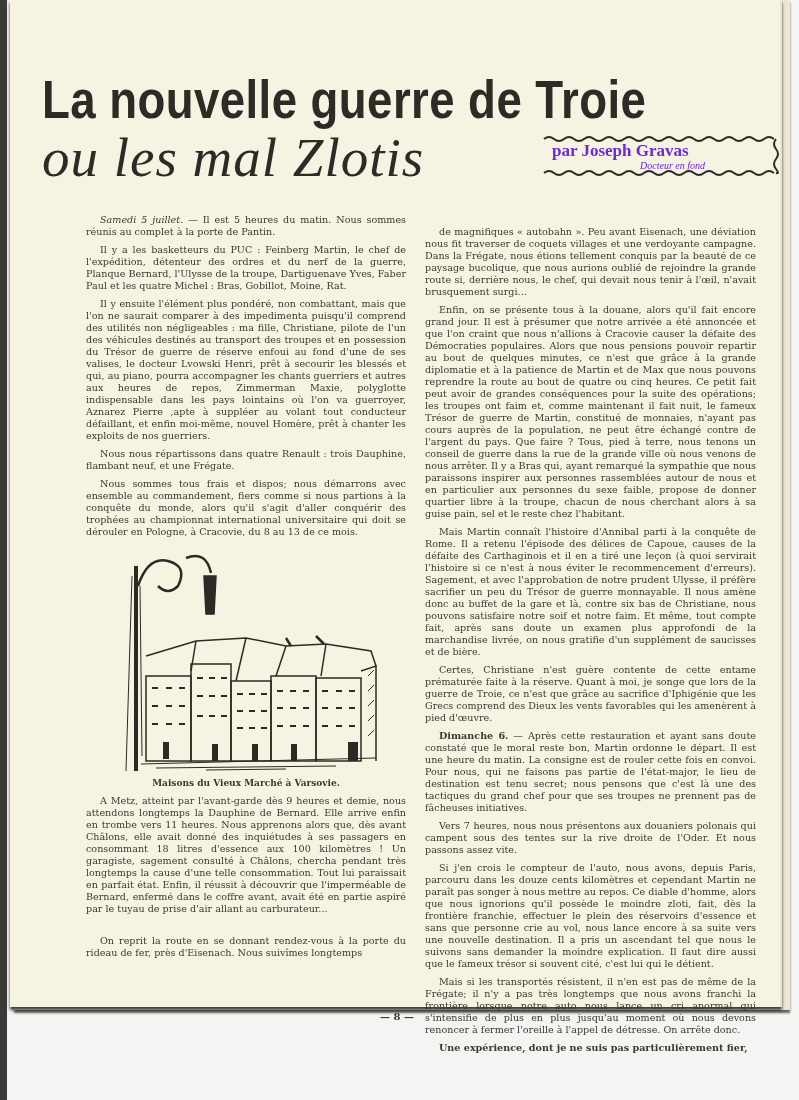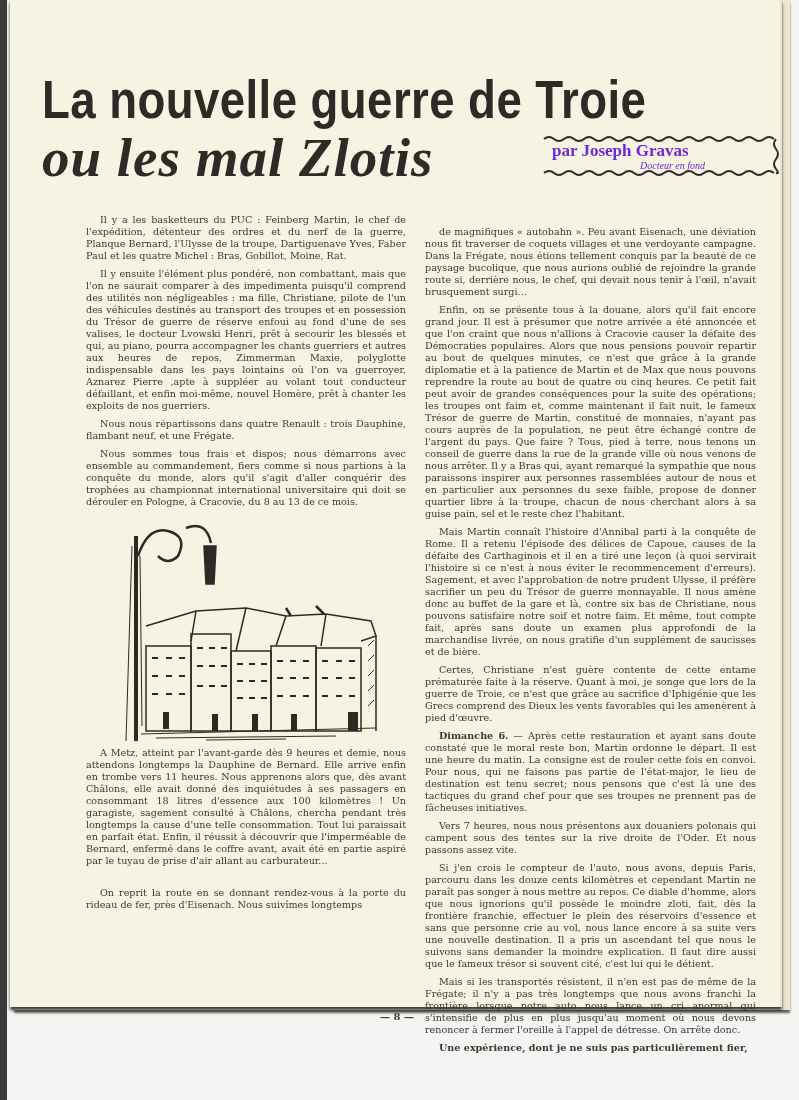--- a/index.html
+++ b/index.html
@@ -21,21 +21,21 @@
     box-shadow: 0 3px 2px rgba(0,0,0,0.6);
   }
   .title1 {
     position:absolute; left:42px; top:70px; width:735px;
     font-family:"Liberation Sans", sans-serif; font-weight:bold;
     font-size:53px; line-height:60px; color:#2e2b27; letter-spacing:0.5px;
     transform:scaleX(0.86); transform-origin:left top; white-space:nowrap;
   }
   .title2 {
     position:absolute; left:42px; top:128px;
-    font-family:"Liberation Serif", serif; font-weight:bold; font-style:italic;
+    font-family:"Liberation Serif", serif; font-weight:normal; font-style:italic;
     font-size:55px; line-height:60px; color:#2e2b27; white-space:nowrap;
     letter-spacing:1px;
   }
   .byline {
     position:absolute; left:540px; top:135px; width:240px; height:40px;
     font-family:"Liberation Serif", serif; color:#6d28d9;
   }
   .byline svg { position:absolute; left:0; top:0; }
   .byline .by { position:absolute; left:12px; top:6px; font-weight:bold; font-size:17px; white-space:nowrap; }
   .byline .deg { position:absolute; left:100px; top:25px; font-style:italic; font-size:10px; white-space:nowrap; }
@@ -72,20 +72,21 @@
   <svg width="240" height="42">
     <path d="M4 4 q5 -4 10 0 t10 0 t10 0 t10 0 t10 0 t10 0 t10 0 t10 0 t10 0 t10 0 t10 0 t10 0 t10 0 t10 0 t10 0 t10 0 t10 0 t10 0 t10 0 t10 0 t10 0 t10 0 t10 0" stroke="#2e2b27" stroke-width="2" fill="none"></path>
     <path d="M4 38 q5 -4 10 0 t10 0 t10 0 t10 0 t10 0 t10 0 t10 0 t10 0 t10 0 t10 0 t10 0 t10 0 t10 0 t10 0 t10 0 t10 0 t10 0 t10 0 t10 0 t10 0 t10 0 t10 0 t10 0" stroke="#2e2b27" stroke-width="2" fill="none"></path>
     <path d="M236 4 q-4 5 0 10 t0 10 t0 10 t0 4" stroke="#2e2b27" stroke-width="2" fill="none"></path>
   </svg>
   <span class="by">par Joseph Gravas</span>
   <span class="deg">Docteur en fond</span>
 </div>
 
 <div class="col col-left">
+  <p><span class="dateline-i">Samedi 5 juillet.</span><span> — Il est 5 heures du matin. Nous sommes réunis au complet à la porte de Pantin.</span></p>
   <p>Il y a les basketteurs du PUC : Feinberg Martin, le chef de l'expédition, détenteur des ordres et du nerf de la guerre, Planque Bernard, l'Ulysse de la troupe, Dartiguenave Yves, Faber Paul et les quatre Michel : Bras, Gobillot, Moine, Rat.</p>
   <p>Il y ensuite l'élément plus pondéré, non combattant, mais que l'on ne saurait comparer à des impedimenta puisqu'il comprend des utilités non négligeables : ma fille, Christiane, pilote de l'un des véhicules destinés au transport des troupes et en possession du Trésor de guerre de réserve enfoui au fond d'une de ses valises, le docteur Lvowski Henri, prêt à secourir les blessés et qui, au piano, pourra accompagner les chants guerriers et autres aux heures de repos, Zimmerman Maxie, polyglotte indispensable dans les pays lointains où l'on va guerroyer, Aznarez Pierre ,apte à suppléer au volant tout conducteur défaillant, et enfin moi-même, nouvel Homère, prêt à chanter les exploits de nos guerriers.</p>
   <p>Nous nous répartissons dans quatre Renault : trois Dauphine, flambant neuf, et une Frégate.</p>
   <p>Nous sommes tous frais et dispos; nous démarrons avec ensemble au commandement, fiers comme si nous partions à la conquête du monde, alors qu'il s'agit d'aller conquérir des trophées au championnat international universitaire qui doit se dérouler en Pologne, à Cracovie, du 8 au 13 de ce mois.</p>
 
   <div class="figure">
     <svg width="320" height="225" viewBox="0 0 320 225">
       <g stroke="#2d2a26" fill="none" stroke-width="1.5">
 
         <path d="M50 20 L50 225" stroke-width="4"></path>
@@ -118,20 +119,21 @@
           <rect x="166" y="198" width="6" height="17"></rect>
           <rect x="205" y="198" width="6" height="17"></rect>
           <rect x="262" y="196" width="10" height="19"></rect>
         </g>
 
         <path d="M282 130 l6 -6 M282 145 l6 -6 M282 160 l6 -6 M282 175 l6 -6 M282 190 l6 -6" stroke-width="1"></path>
         <path d="M55 218 L290 212 M70 222 L250 220 M120 224 L200 223" stroke-width="1"></path>
       </g>
     </svg>
   </div>
+  <p class="caption">Maisons du Vieux Marché à Varsovie.</p>
 
   <p class="tight">A Metz, atteint par l'avant-garde dès 9 heures et demie, nous attendons longtemps la Dauphine de Bernard. Elle arrive enfin en trombe vers 11 heures. Nous apprenons alors que, dès avant Châlons, elle avait donné des inquiétudes à ses passagers en consommant 18 litres d'essence aux 100 kilomètres ! Un garagiste, sagement consulté à Châlons, chercha pendant très longtemps la cause d'une telle consommation. Tout lui paraissait en parfait état. Enfin, il réussit à découvrir que l'imperméable de Bernard, enfermé dans le coffre avant, avait été en partie aspiré par le tuyau de prise d'air allant au carburateur...</p>
   <p>On reprit la route en se donnant rendez-vous à la porte du rideau de fer, près d'Eisenach. Nous suivîmes longtemps</p>
 </div>
 
 <div class="col col-right">
   <p>de magnifiques « autobahn ». Peu avant Eisenach, une déviation nous fit traverser de coquets villages et une verdoyante campagne. Dans la Frégate, nous étions tellement conquis par la beauté de ce paysage bucolique, que nous aurions oublié de rejoindre la grande route si, derrière nous, le chef, qui devait nous tenir à l'œil, n'avait brusquement surgi...</p>
   <p>Enfin, on se présente tous à la douane, alors qu'il fait encore grand jour. Il est à présumer que notre arrivée a été annoncée et que l'on craint que nous n'allions à Cracovie causer la défaite des Démocraties populaires. Alors que nous pensions pouvoir repartir au bout de quelques minutes, ce n'est que grâce à la grande diplomatie et à la patience de Martin et de Max que nous pouvons reprendre la route au bout de quatre ou cinq heures. Ce petit fait peut avoir de grandes conséquences pour la suite des opérations; les troupes ont faim et, comme maintenant il fait nuit, le fameux Trésor de guerre de Martin, constitué de monnaies, n'ayant pas cours auprès de la population, ne peut être échangé contre de l'argent du pays. Que faire ? Tous, pied à terre, nous tenons un conseil de guerre dans la rue de la grande ville où nous venons de nous arrêter. Il y a Bras qui, ayant remarqué la sympathie que nous paraissons inspirer aux personnes rassemblées autour de nous et en particulier aux personnes du sexe faible, propose de donner quartier libre à la troupe, chacun de nous cherchant alors à sa guise pain, sel et le reste chez l'habitant.</p>
   <p>Mais Martin connaît l'histoire d'Annibal parti à la conquête de Rome. Il a retenu l'épisode des délices de Capoue, causes de la défaite des Carthaginois et il en a tiré une leçon (à quoi servirait l'histoire si ce n'est à nous éviter le recommencement d'erreurs). Sagement, et avec l'approbation de notre prudent Ulysse, il préfère sacrifier un peu du Trésor de guerre monnayable. Il nous amène donc au buffet de la gare et là, contre six bas de Christiane, nous pouvons satisfaire notre soif et notre faim. Et même, tout compte fait, après sans doute un examen plus approfondi de la marchandise livrée, on nous gratifie d'un supplément de saucisses et de bière.</p>
   <p>Certes, Christiane n'est guère contente de cette entame prématurée faite à la réserve. Quant à moi, je songe que lors de la guerre de Troie, ce n'est que grâce au sacrifice d'Iphigénie que les Grecs comprend des Dieux les vents favorables qui les amenèrent à pied d'œuvre.</p>

